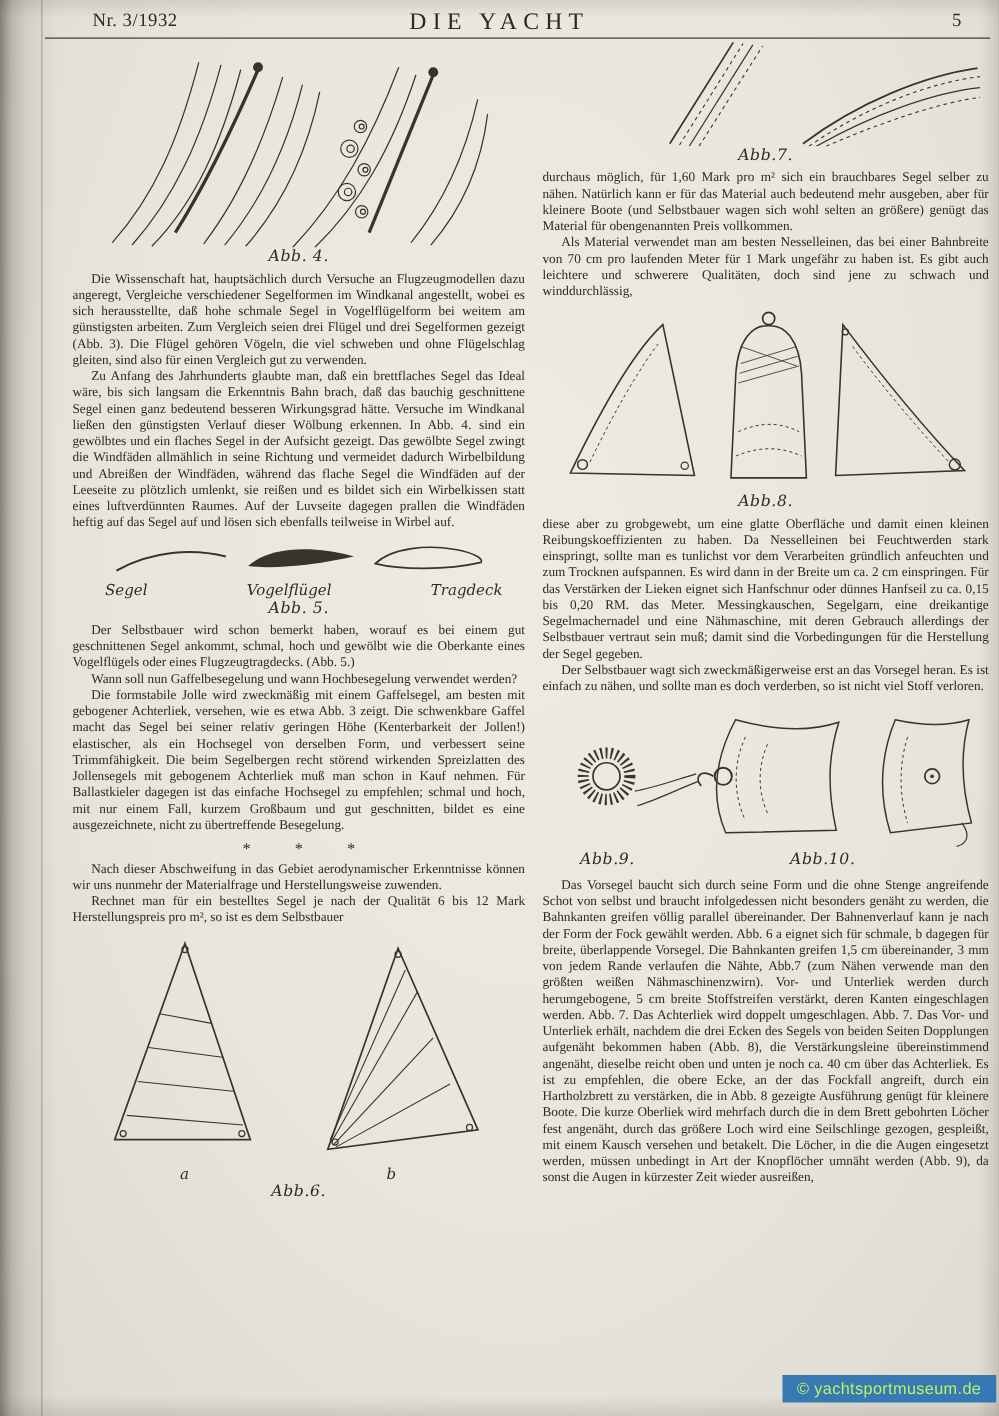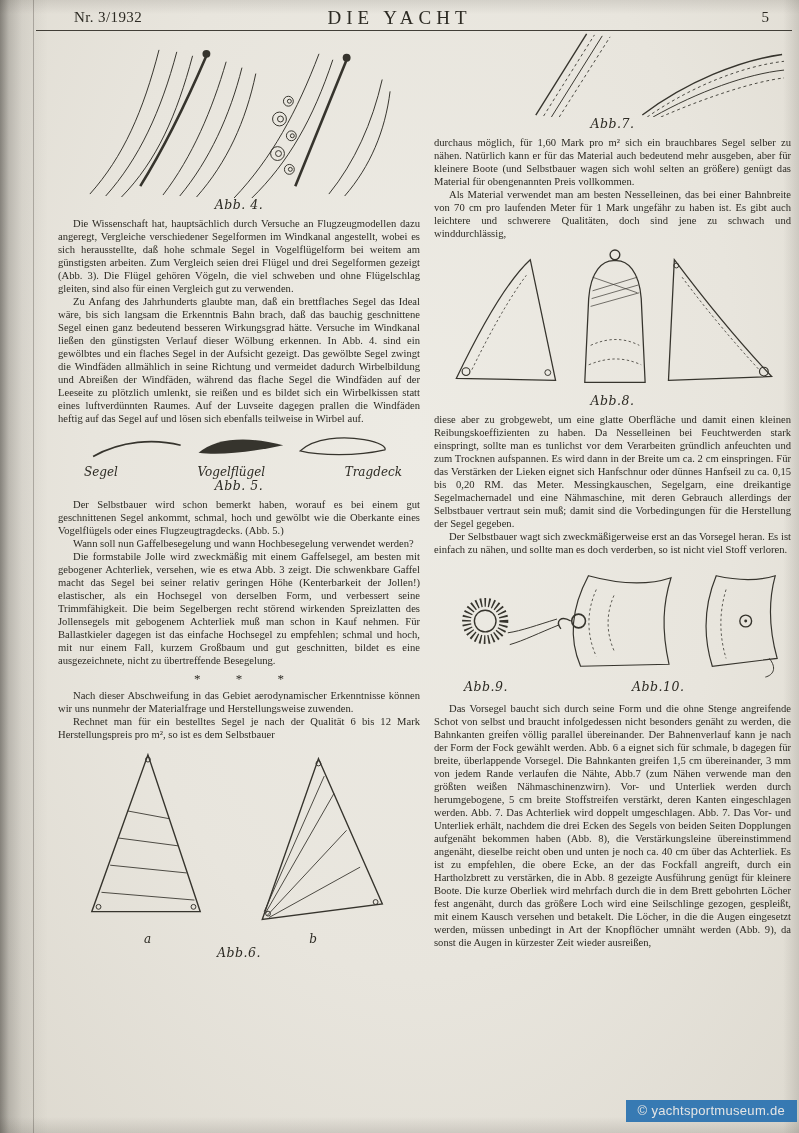--- a/index.html
+++ b/index.html
@@ -43,21 +43,21 @@
   .fig6-labels { display:flex; font-family:"DejaVu Serif",serif; font-style:italic; font-size:12px; }
   .fig6-labels span:first-child { margin-left:86px; }
   .fig6-labels span:last-child  { margin-left:158px; }
 
   .caps-row { position:relative; height:16px; }
   .caps-row .c9  { position:absolute; left:30px;  top:0; }
   .caps-row .c10 { position:absolute; left:198px; top:0; }
 
   .watermark {
     position:absolute; right:2px; bottom:11px; z-index:7;
-    background:rgba(40,113,176,.92); color:#e5e5e5;
+    background:rgba(40,113,176,.92); color:#bef264;
     font-family:"Liberation Sans","DejaVu Sans",sans-serif;
     font-size:13px; padding:3px 12px 4px 12px; letter-spacing:.3px;
   } .mt6{margin-top:6px;} .mt8{margin-top:8px;} .mb6{margin-bottom:6px;}
 </style>
 </head>
 <body>
 
 <div class="page">
   <div class="edge-line"></div>
 

